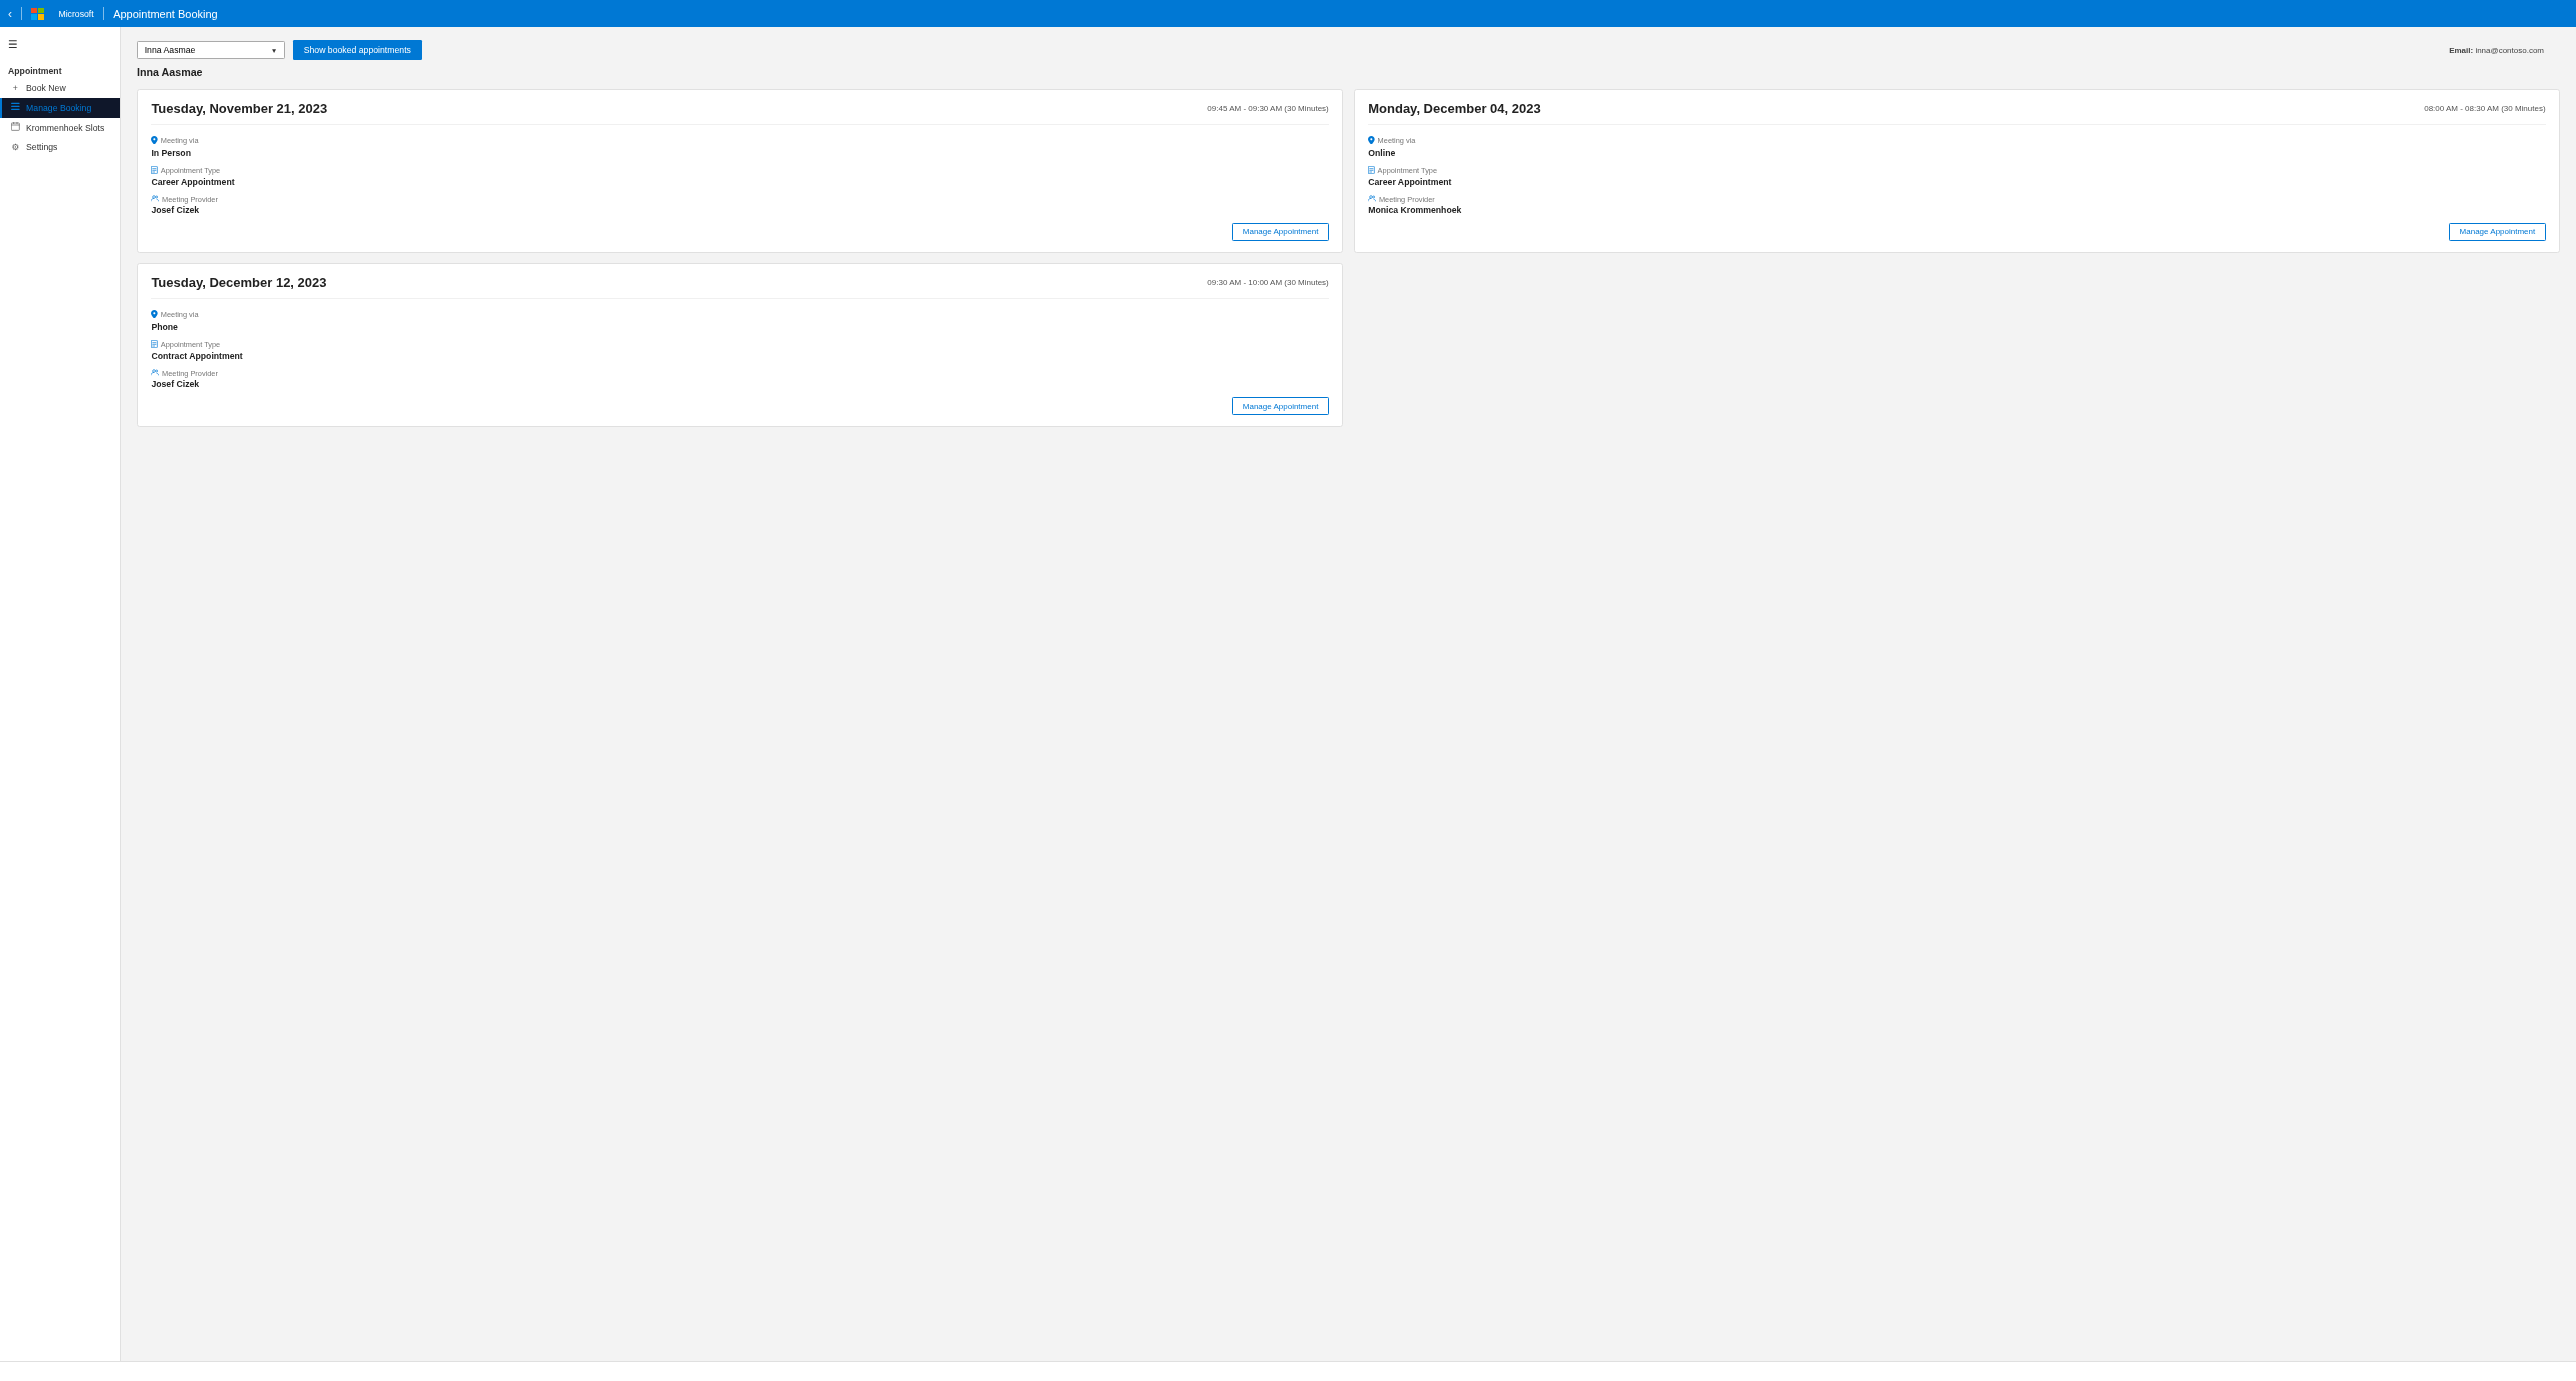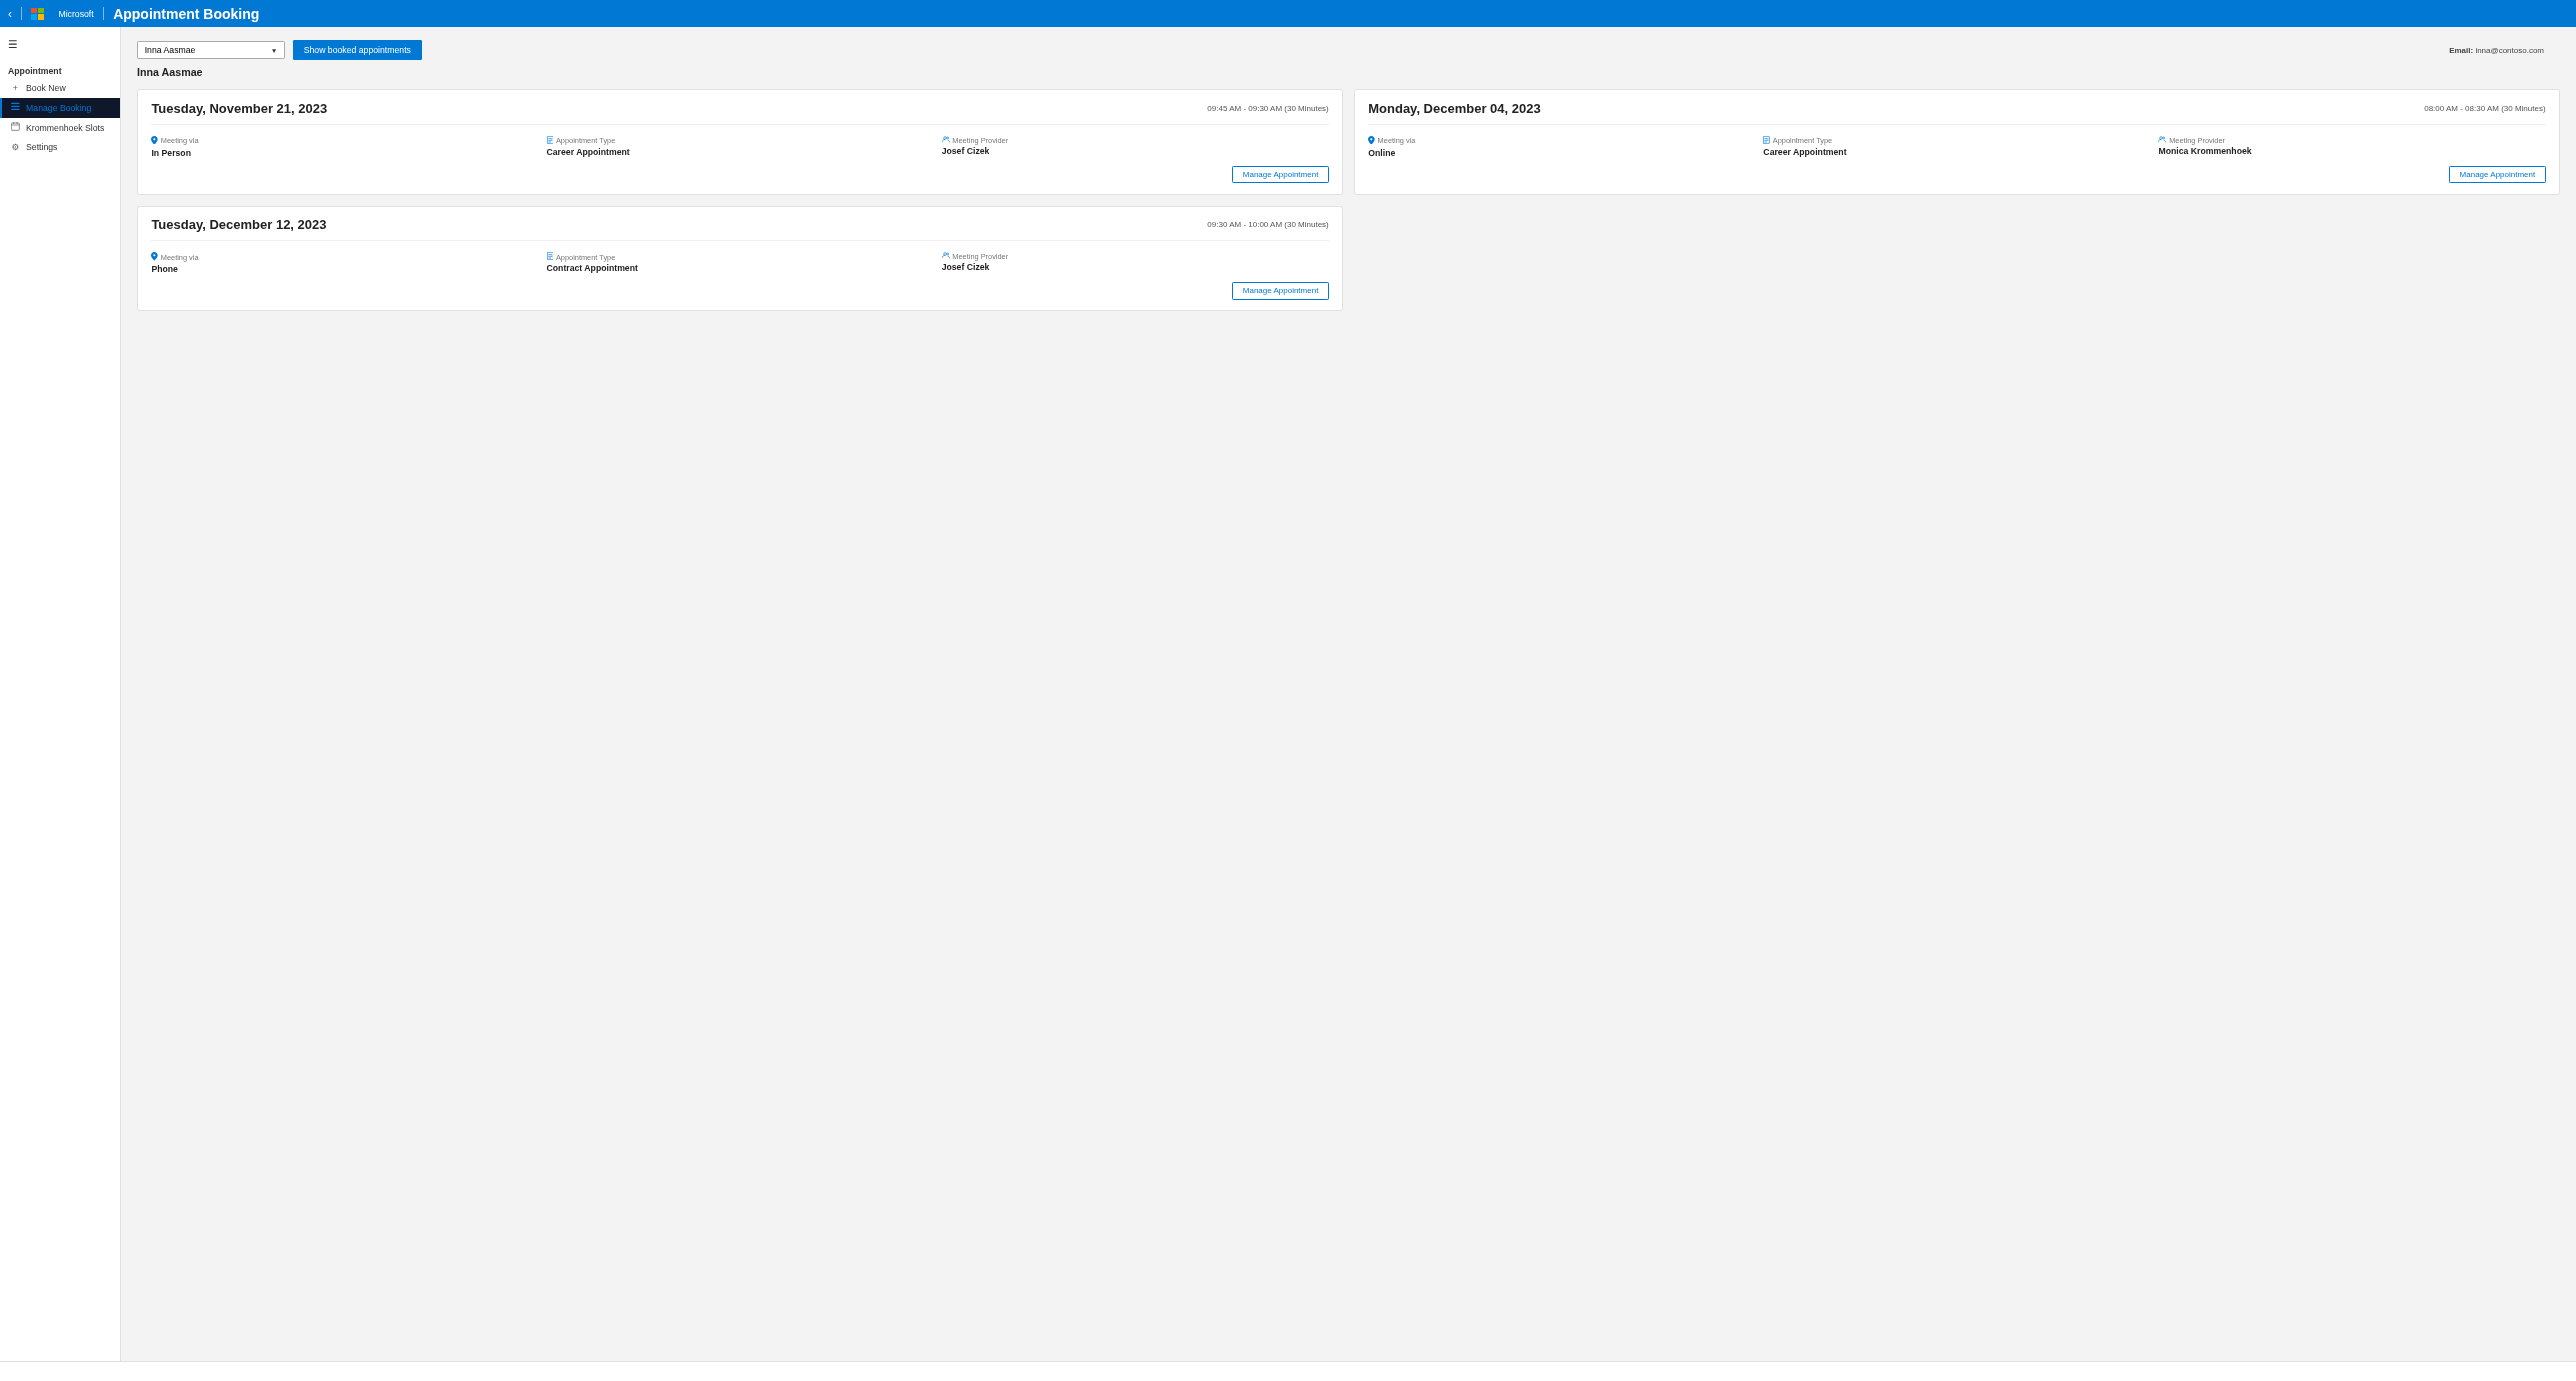--- a/index.html
+++ b/index.html
@@ -43,22 +43,22 @@
       width: 12px;
       height: 12px;
     }
     .ms-sq { width: 5.4px; height: 5.4px; }
     .ms-sq.red { background: #f25022; }
     .ms-sq.green { background: #7fba00; }
     .ms-sq.blue { background: #00a4ef; }
     .ms-sq.yellow { background: #ffb900; }
     .topbar-app-name {
       color: white;
-      font-size: 14px;
-      font-weight: 700;
+      font-size: 11px;
+      font-weight: 400;
     }
 
     
     .layout {
       display: flex;
       margin-top: 27px;
       height: calc(100vh - 27px);
     }
 
     
@@ -193,21 +193,21 @@
       font-size: 13px;
       font-weight: 600;
       color: #222;
     }
     .card-time {
       font-size: 8px;
       color: #555;
     }
     .card-body {
       display: grid;
-      grid-template-columns: 1fr 1fr 1fr;
+      grid-template-columns: 1fr;
       gap: 8px;
       margin-bottom: 8px;
     }
     .card-field-label {
       font-size: 7.4px;
       color: #777;
       margin-bottom: 1.3px;
       display: flex;
       align-items: center;
       gap: 2.7px;

